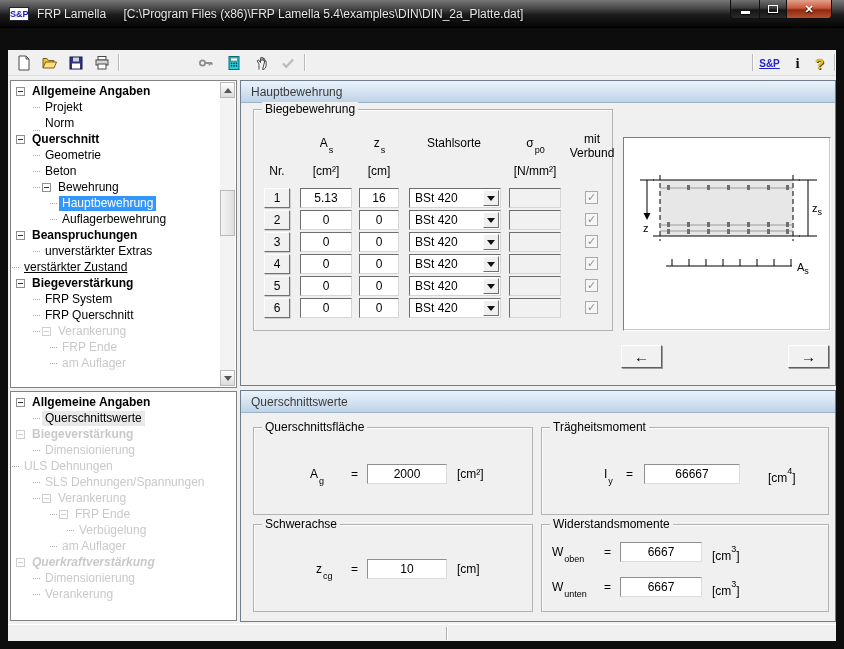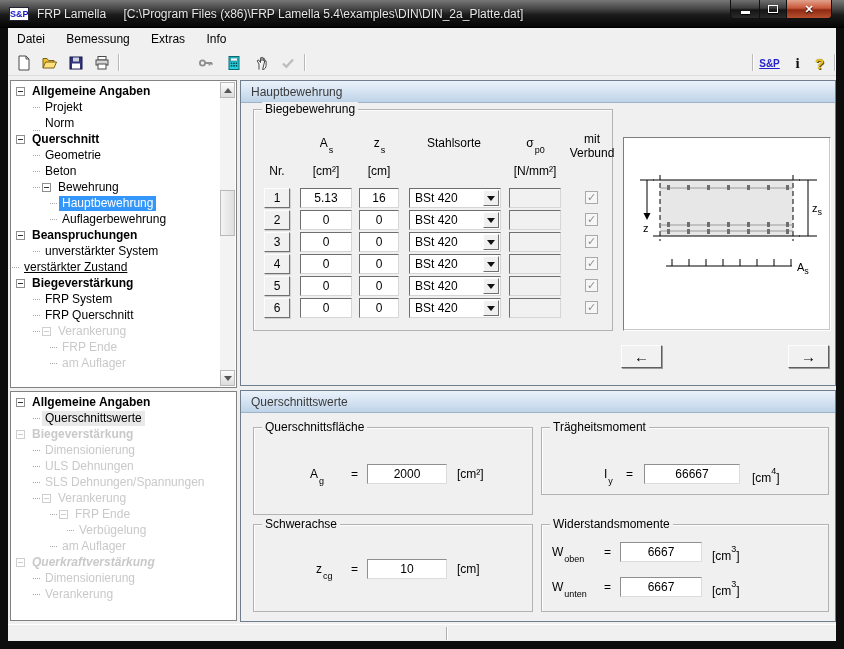--- a/index.html
+++ b/index.html
@@ -138,26 +138,20 @@
         </div>
       <div class="winbtn max">
           <div class="glyph-max"></div>
         </div>
       <div class="winbtn close">
           <div class="glyph-close">✕</div>
         </div>
     </div>
   </div>
 
-  <div class="menubar">
-    <span class="menuitem">Datei</span>
-    <span class="menuitem">Bemessung</span>
-    <span class="menuitem">Extras</span>
-    <span class="menuitem">Info</span>
-  </div>
 
   <div class="toolbar">
     <div class="tbtn" style="left:4px">
       <svg width="16" height="16">
           <path d="M3 1h7l3 3v11H3z" fill="#fff" stroke="#4a4a4a"></path>
           <path d="M10 1v3h3" fill="none" stroke="#4a4a4a"></path>
         </svg>
     </div>
     <div class="tbtn" style="left:30px">
       <svg width="16" height="16">
@@ -266,21 +260,21 @@
         <div class="trow" style="padding-left: 38px;">
           <span class="conn"></span>
           <span class="tlabel">Auflagerbewehrung</span>
         </div>
         <div class="trow b" style="padding-left: 4px;">
           <span class="tgl"></span>
           <span class="tlabel">Beanspruchungen</span>
         </div>
         <div class="trow" style="padding-left: 21px;">
           <span class="conn"></span>
-          <span class="tlabel">unverstärkter System</span>
+          <span class="tlabel">unverstärkter Extras</span>
         </div>
         <div class="trow" style=" text-decoration: underline;">
           <span class="conn"></span>
           <span class="tlabel">verstärkter Zustand</span>
         </div>
         <div class="trow b" style="padding-left: 4px;">
           <span class="tgl"></span>
           <span class="tlabel">Biegeverstärkung</span>
         </div>
         <div class="trow" style="padding-left: 21px;">
@@ -327,21 +321,21 @@
           <span class="tlabel seli">Querschnittswerte</span>
         </div>
         <div class="trow b dis" style="padding-left: 4px;">
           <span class="tgl tdis"></span>
           <span class="tlabel">Biegeverstärkung</span>
         </div>
         <div class="trow dis" style="padding-left: 21px;">
           <span class="conn"></span>
           <span class="tlabel">Dimensionierung</span>
         </div>
-        <div class="trow dis" style="padding-left: 21px;">
+        <div class="trow dis" style="">
           <span class="conn"></span>
           <span class="tlabel">ULS Dehnungen</span>
         </div>
         <div class="trow dis" style="padding-left: 21px;">
           <span class="conn"></span>
           <span class="tlabel">SLS Dehnungen/Spannungen</span>
         </div>
         <div class="trow dis" style="padding-left: 21px;">
           <span class="conn"></span>
           <span class="tgl tdis"></span>
@@ -538,27 +532,27 @@
     <div class="grp" style="left:12px;top:36px;width:280px;height:88px">
       <span class="grp-title">Querschnittsfläche</span>
       <div class="vrow" style="left:0;top:36px;width:100%">
         <span class="vlab" style="left:56px"><span>A</span><sub class="sb">g</sub></span>
         <span class="veq" style="left:97px">=</span>
         <span class="vfield" style="left:113px;width:80px">2000</span>
         <span class="vunit" style="left:203px">[cm²]</span>
       </div>
     </div>
 
-    <div class="grp" style="left:300px;top:36px;width:288px;height:68px">
+    <div class="grp" style="left:300px;top:36px;width:288px;height:88px">
       <span class="grp-title">Trägheitsmoment</span>
       <div class="vrow" style="left:0;top:36px;width:100%">
         <span class="vlab" style="left:62px"><span>I</span><sub class="sb">y</sub></span>
         <span class="veq" style="left:84px">=</span>
         <span class="vfield" style="left:102px;width:96px">66667</span>
-        <span class="vunit" style="left:210px"><span>[cm</span><sup class="sp">4</sup><span>]</span></span>
+        <span class="vunit" style="left:226px"><span>[cm</span><sup class="sp">4</sup><span>]</span></span>
       </div>
     </div>
 
     <div class="grp" style="left:12px;top:133px;width:280px;height:88px">
       <span class="grp-title">Schwerachse</span>
       <div class="vrow" style="left:0;top:34px;width:100%">
         <span class="vlab" style="left:62px"><span>z</span><sub class="sb">cg</sub></span>
         <span class="veq" style="left:97px">=</span>
         <span class="vfield" style="left:113px;width:80px">10</span>
         <span class="vunit" style="left:203px">[cm]</span>

